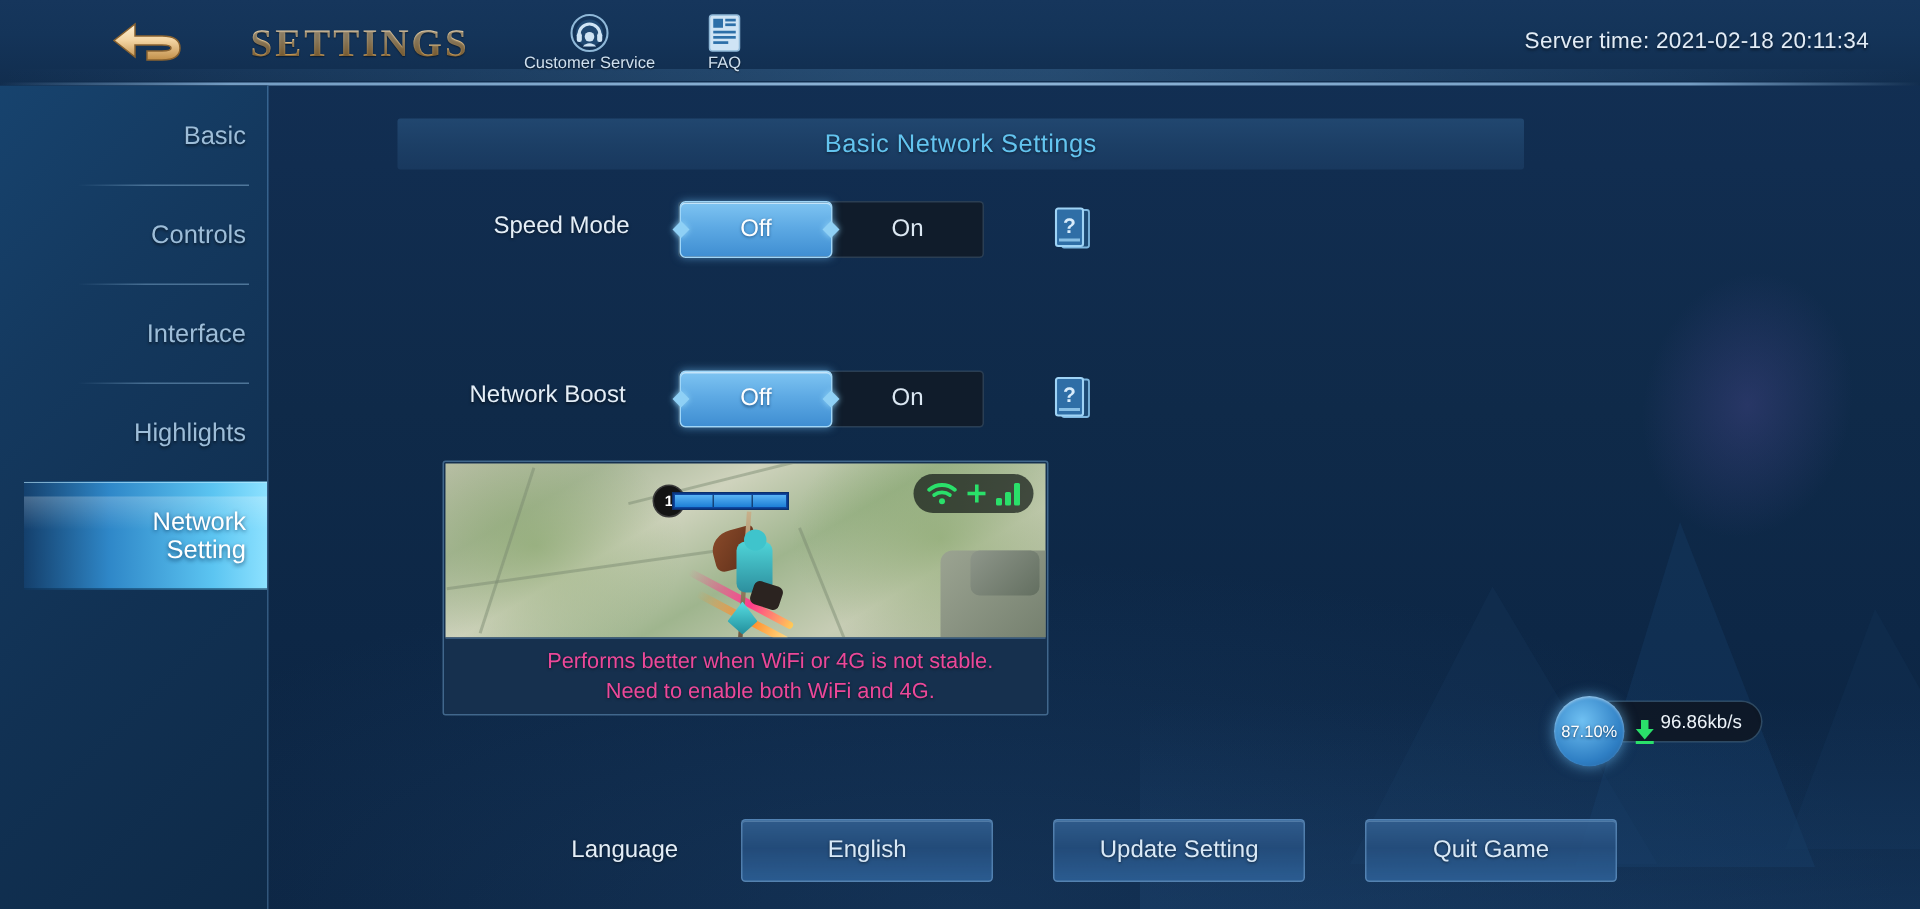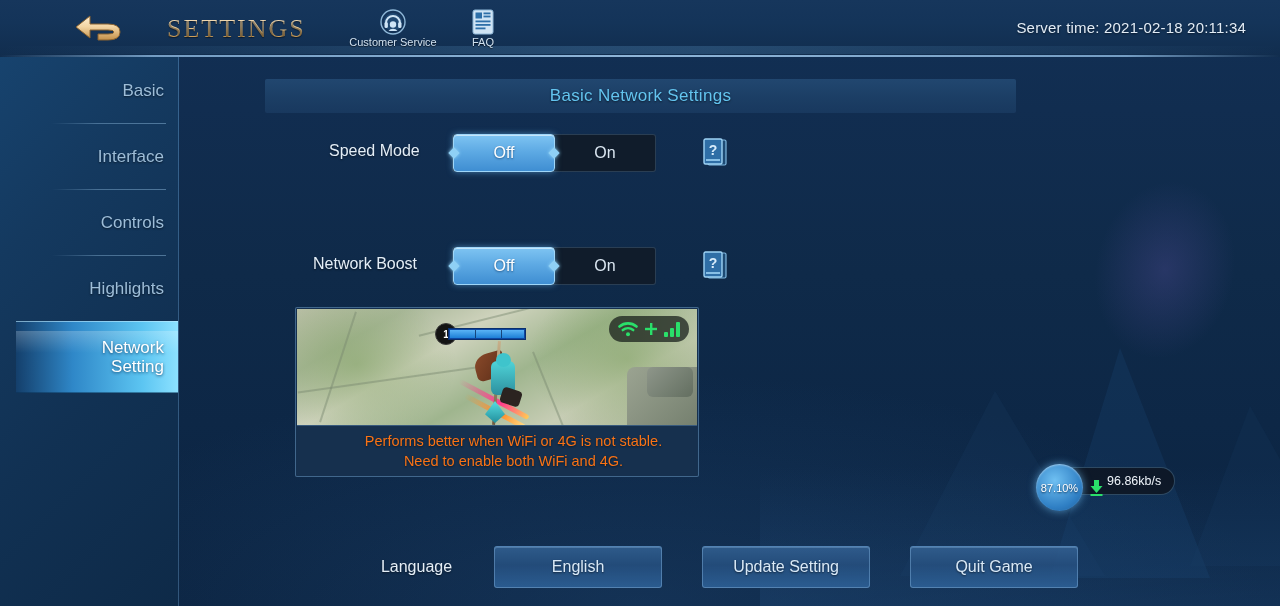--- a/index.html
+++ b/index.html
@@ -48,21 +48,21 @@
     background:linear-gradient(90deg, rgba(90,150,200,0), rgba(110,175,225,.22) 45%, rgba(110,175,225,.22) 55%, rgba(90,150,200,0));
   }
 
   #back-btn{
     position:absolute; left:70px; top:10px; width:60px; height:36px;
     display:flex; align-items:center; justify-content:center; cursor:pointer;
   }
   #title{
     position:absolute; left:167px; top:14px;
     font-family:"Liberation Serif", serif;
-    font-size:26px; font-weight:normal; letter-spacing:2px;
+    font-size:26px; font-weight:bold; letter-spacing:2px;
     background:linear-gradient(180deg,#ffeccd 0%,#f6d9a6 40%,#d9a85f 75%,#c08f47 100%);
     -webkit-background-clip:text; background-clip:text; color:transparent;
     text-shadow:0 1px 1px rgba(0,0,0,.45);
   }
   .hdr-icon-btn{
     position:absolute; top:8px; width:86px; height:46px;
     display:flex; flex-direction:column; align-items:center; cursor:pointer;text-align:right;
   }
   #cs-btn{ left:350px; }
   #faq-btn{ left:455px; width:56px; }
@@ -216,21 +216,21 @@
   }
   .bars{ display:flex; align-items:flex-end; gap:2px; height:15px;}
   .bars i{ display:block; width:4px; background:#2ae06a; border-radius:1px;}
 
   #preview-caption{
     position:absolute; left:1px; top:117px; width:400px; height:51px;
     background:#16304e;
     display:flex; flex-direction:column; align-items:center; justify-content:center;
     border-top:1px solid rgba(120,170,215,.35);
   }
-  #preview-caption div{ font-size:14.5px; color:#f97316; line-height:20px; text-shadow:0 1px 2px rgba(0,0,0,.5);margin-left:33px;}
+  #preview-caption div{ font-size:14.5px; color:#ec4899; line-height:20px; text-shadow:0 1px 2px rgba(0,0,0,.5);margin-left:33px;}
 
   
   #speed-widget{
     position:absolute; left:861px; top:410px; width:135px; height:28px;
     background:rgba(14,22,34,.88); border-radius:20px;
     border:1px solid rgba(110,165,210,.35);
     display:flex; align-items:center;
   }
   #speed-circle{
     position:absolute; left:-5px; top:-4px; width:47px; height:47px; border-radius:50%;
@@ -315,24 +315,24 @@
     </div>
 
     <div id="server-time">Server time: 2021-02-18 20:11:34</div>
   </div>
 
   <div id="sidebar">
     <div class="side-item">
       <span class="lbl">Basic</span>
     </div>
     <div class="side-item">
+      <span class="lbl">Controls</span>
+    </div>
+    <div class="side-item">
       <span class="lbl">Interface</span>
-    </div>
-    <div class="side-item">
-      <span class="lbl">Controls</span>
     </div>
     <div class="side-item">
       <span class="lbl">Highlights</span>
     </div>
     <div class="side-item active">
       <span class="lbl">
         <span>Network</span><br>
         <span>Setting</span>
       </span>
     </div>

